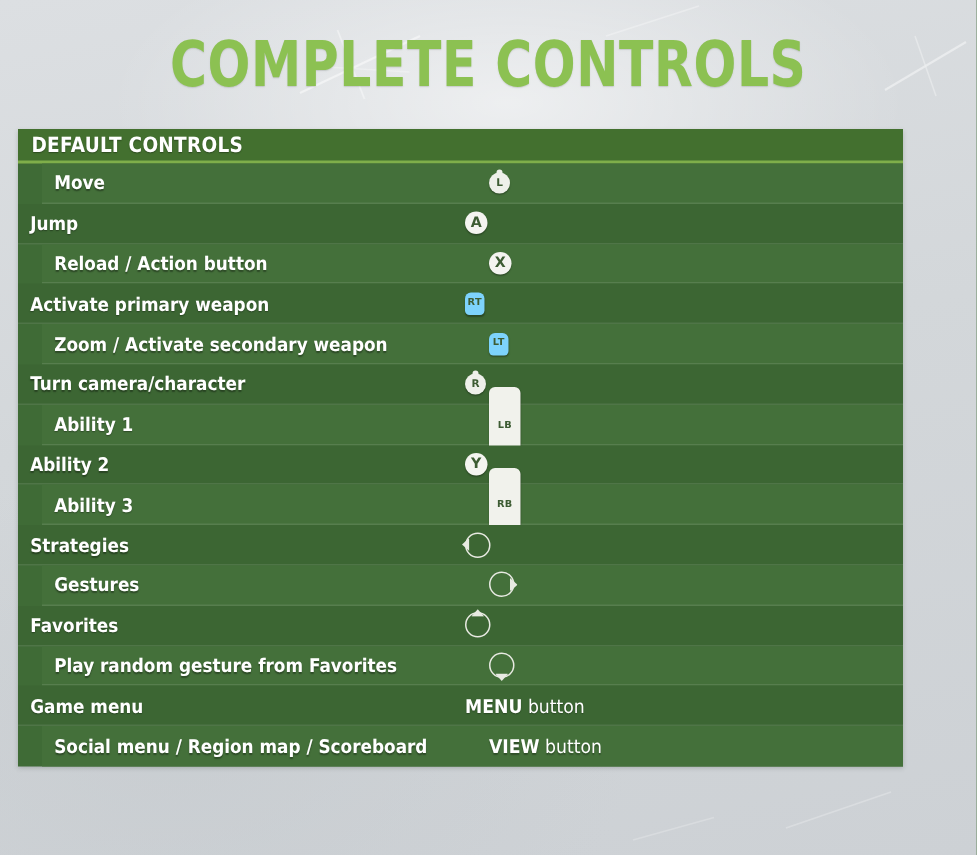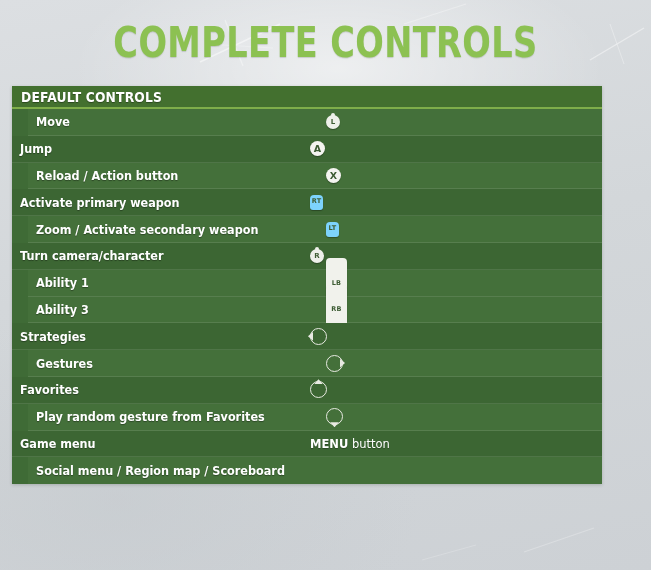--- a/index.html
+++ b/index.html
@@ -297,20 +297,26 @@
         <div class="ctl-binding">
           <span class="glyph stick">R</span>
         </div>
       </div>
       <div class="ctl-row odd">
         <div class="ctl-action">Ability 1</div>
         <div class="ctl-binding">
           <span class="glyph bumper">LB</span>
         </div>
       </div>
+      <div class="ctl-row even">
+        <div class="ctl-action">Ability 2</div>
+        <div class="ctl-binding">
+          <span class="glyph face-btn">Y</span>
+        </div>
+      </div>
       <div class="ctl-row odd">
         <div class="ctl-action">Ability 3</div>
         <div class="ctl-binding">
           <span class="glyph bumper">RB</span>
         </div>
       </div>
       <div class="ctl-row even">
         <div class="ctl-action">Strategies</div>
         <div class="ctl-binding">
           <span class="glyph dpad left">
@@ -347,15 +353,18 @@
         </div>
       </div>
       <div class="ctl-row even">
         <div class="ctl-action">Game menu</div>
         <div class="ctl-binding">
           <span class="binding-text"><span class="strong">MENU</span><span class="weak"> button</span></span>
         </div>
       </div>
       <div class="ctl-row odd">
         <div class="ctl-action">Social menu / Region map / Scoreboard</div>
+        <div class="ctl-binding">
+          <span class="binding-text"><span class="strong">VIEW</span><span class="weak"> button</span></span>
+        </div>
       </div>
     </div>
 </div>
 
 </body></html>

